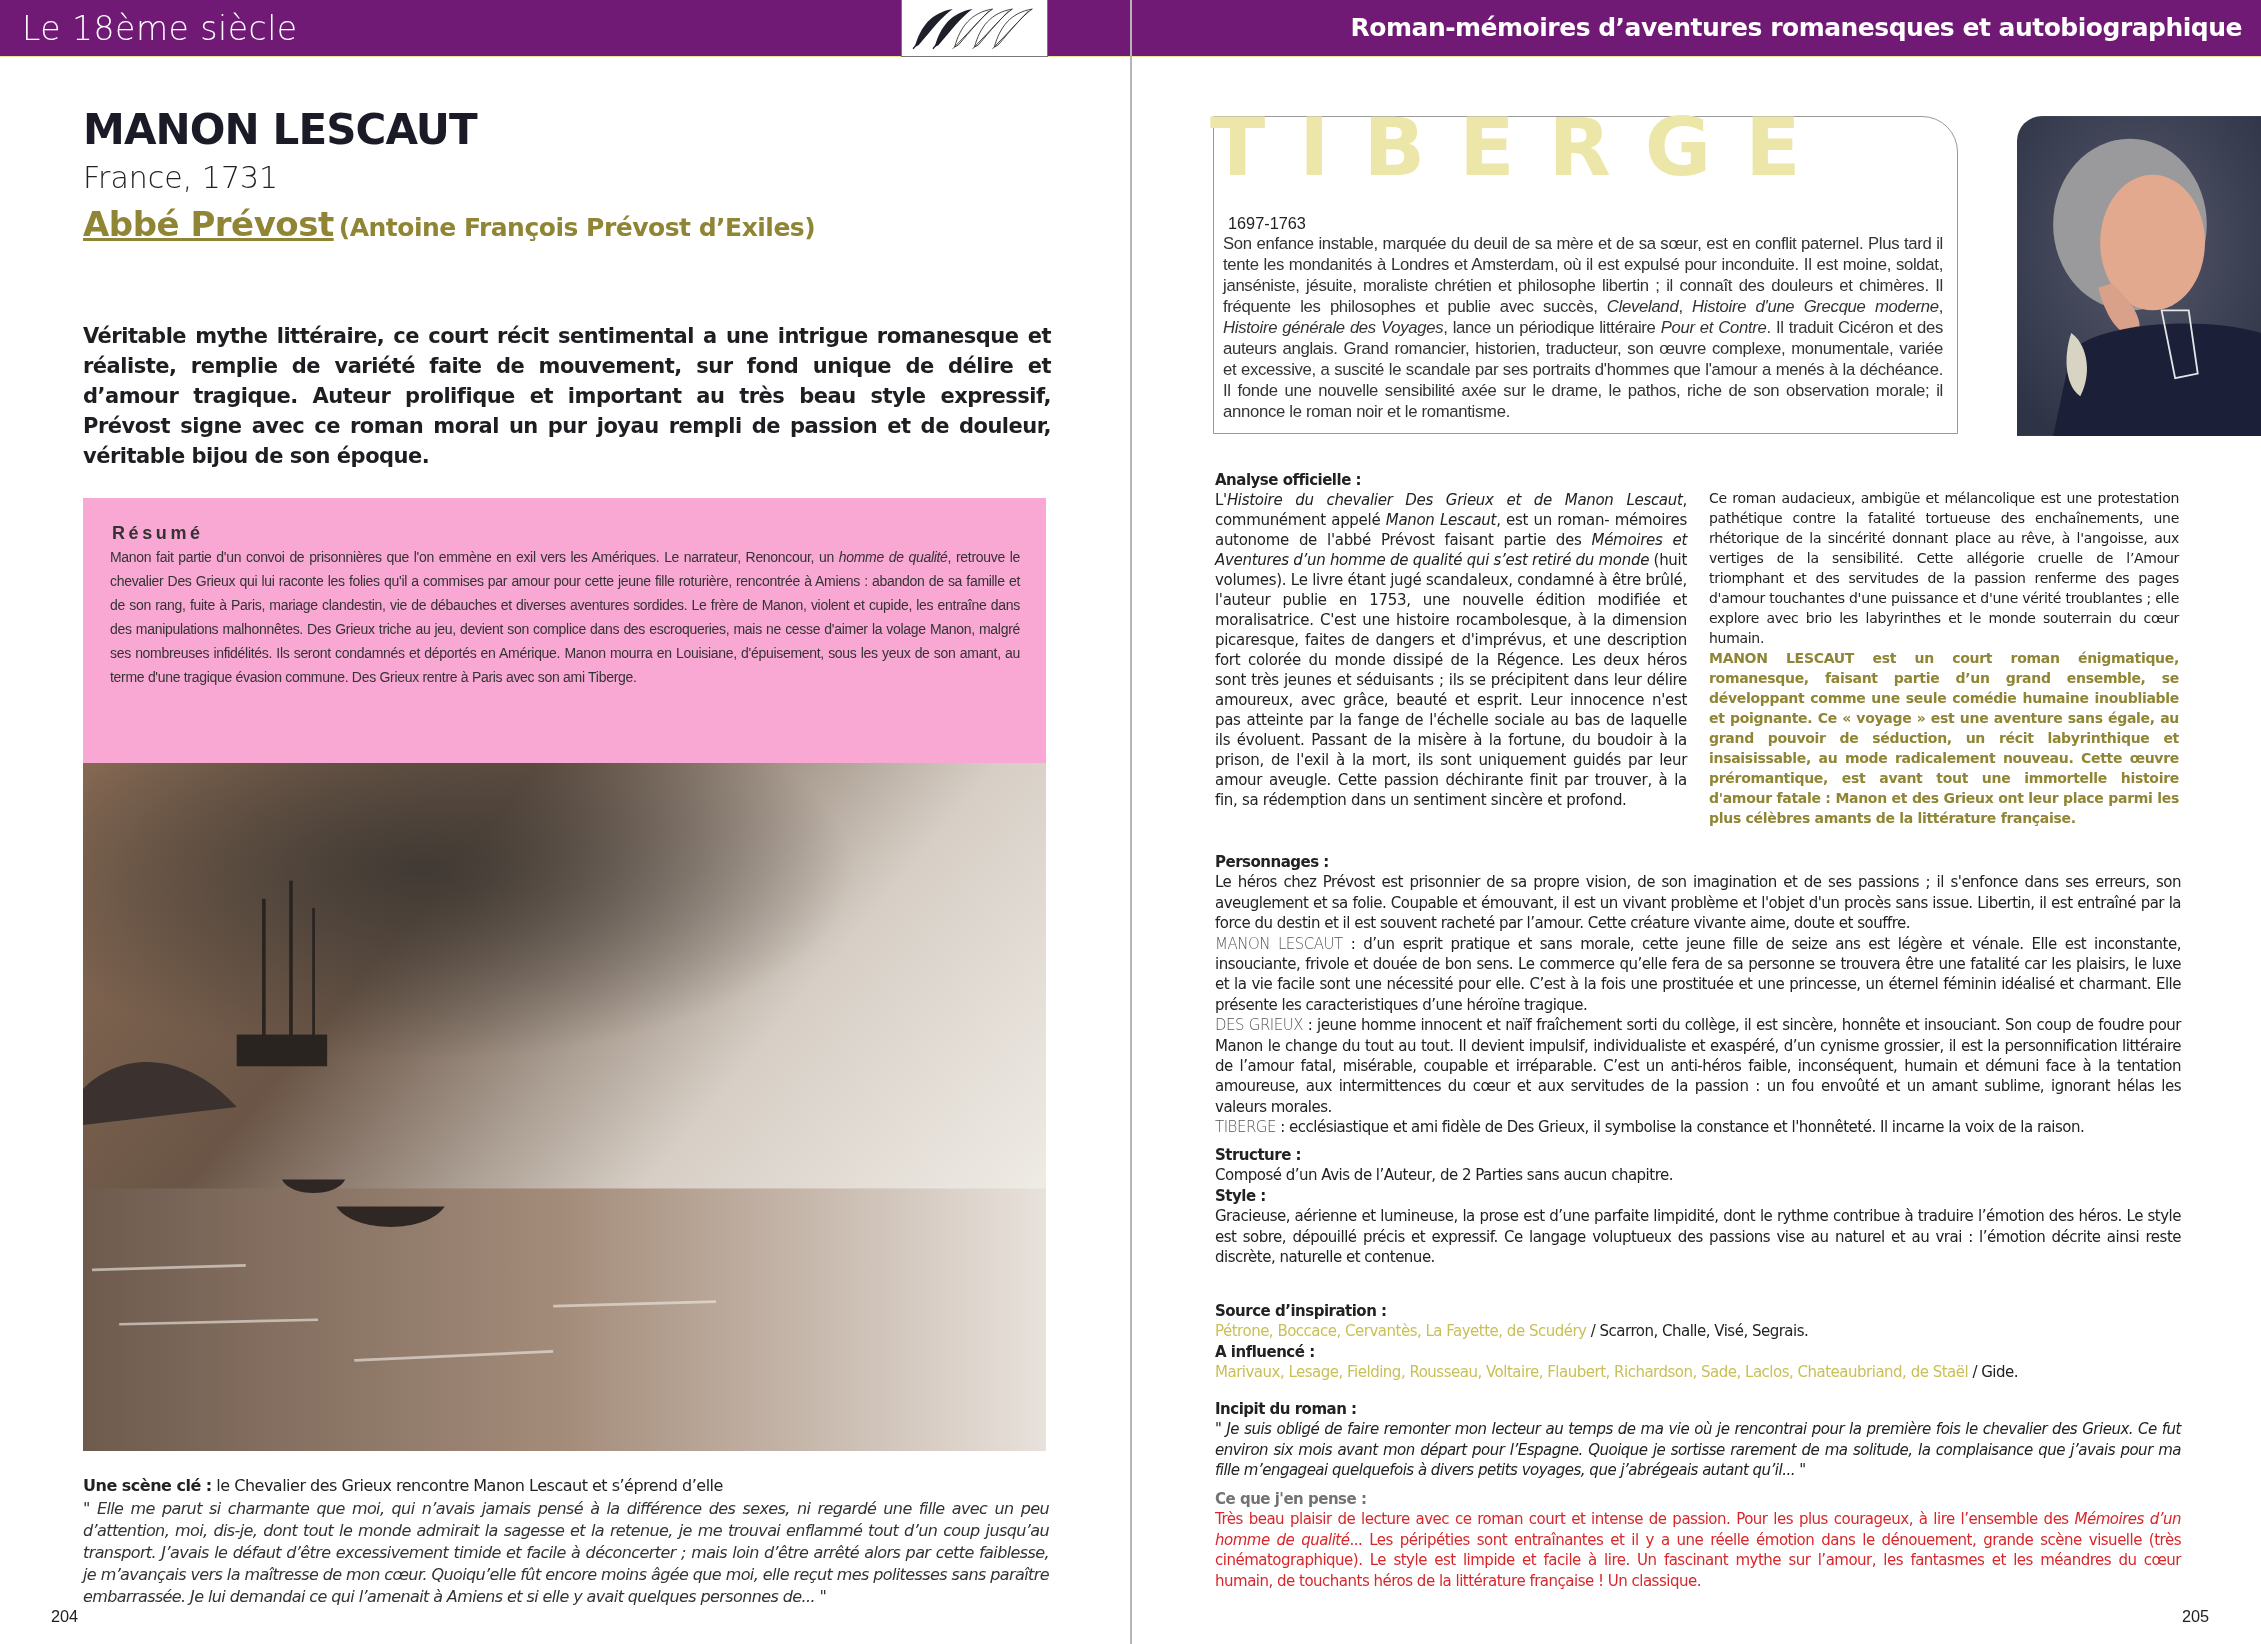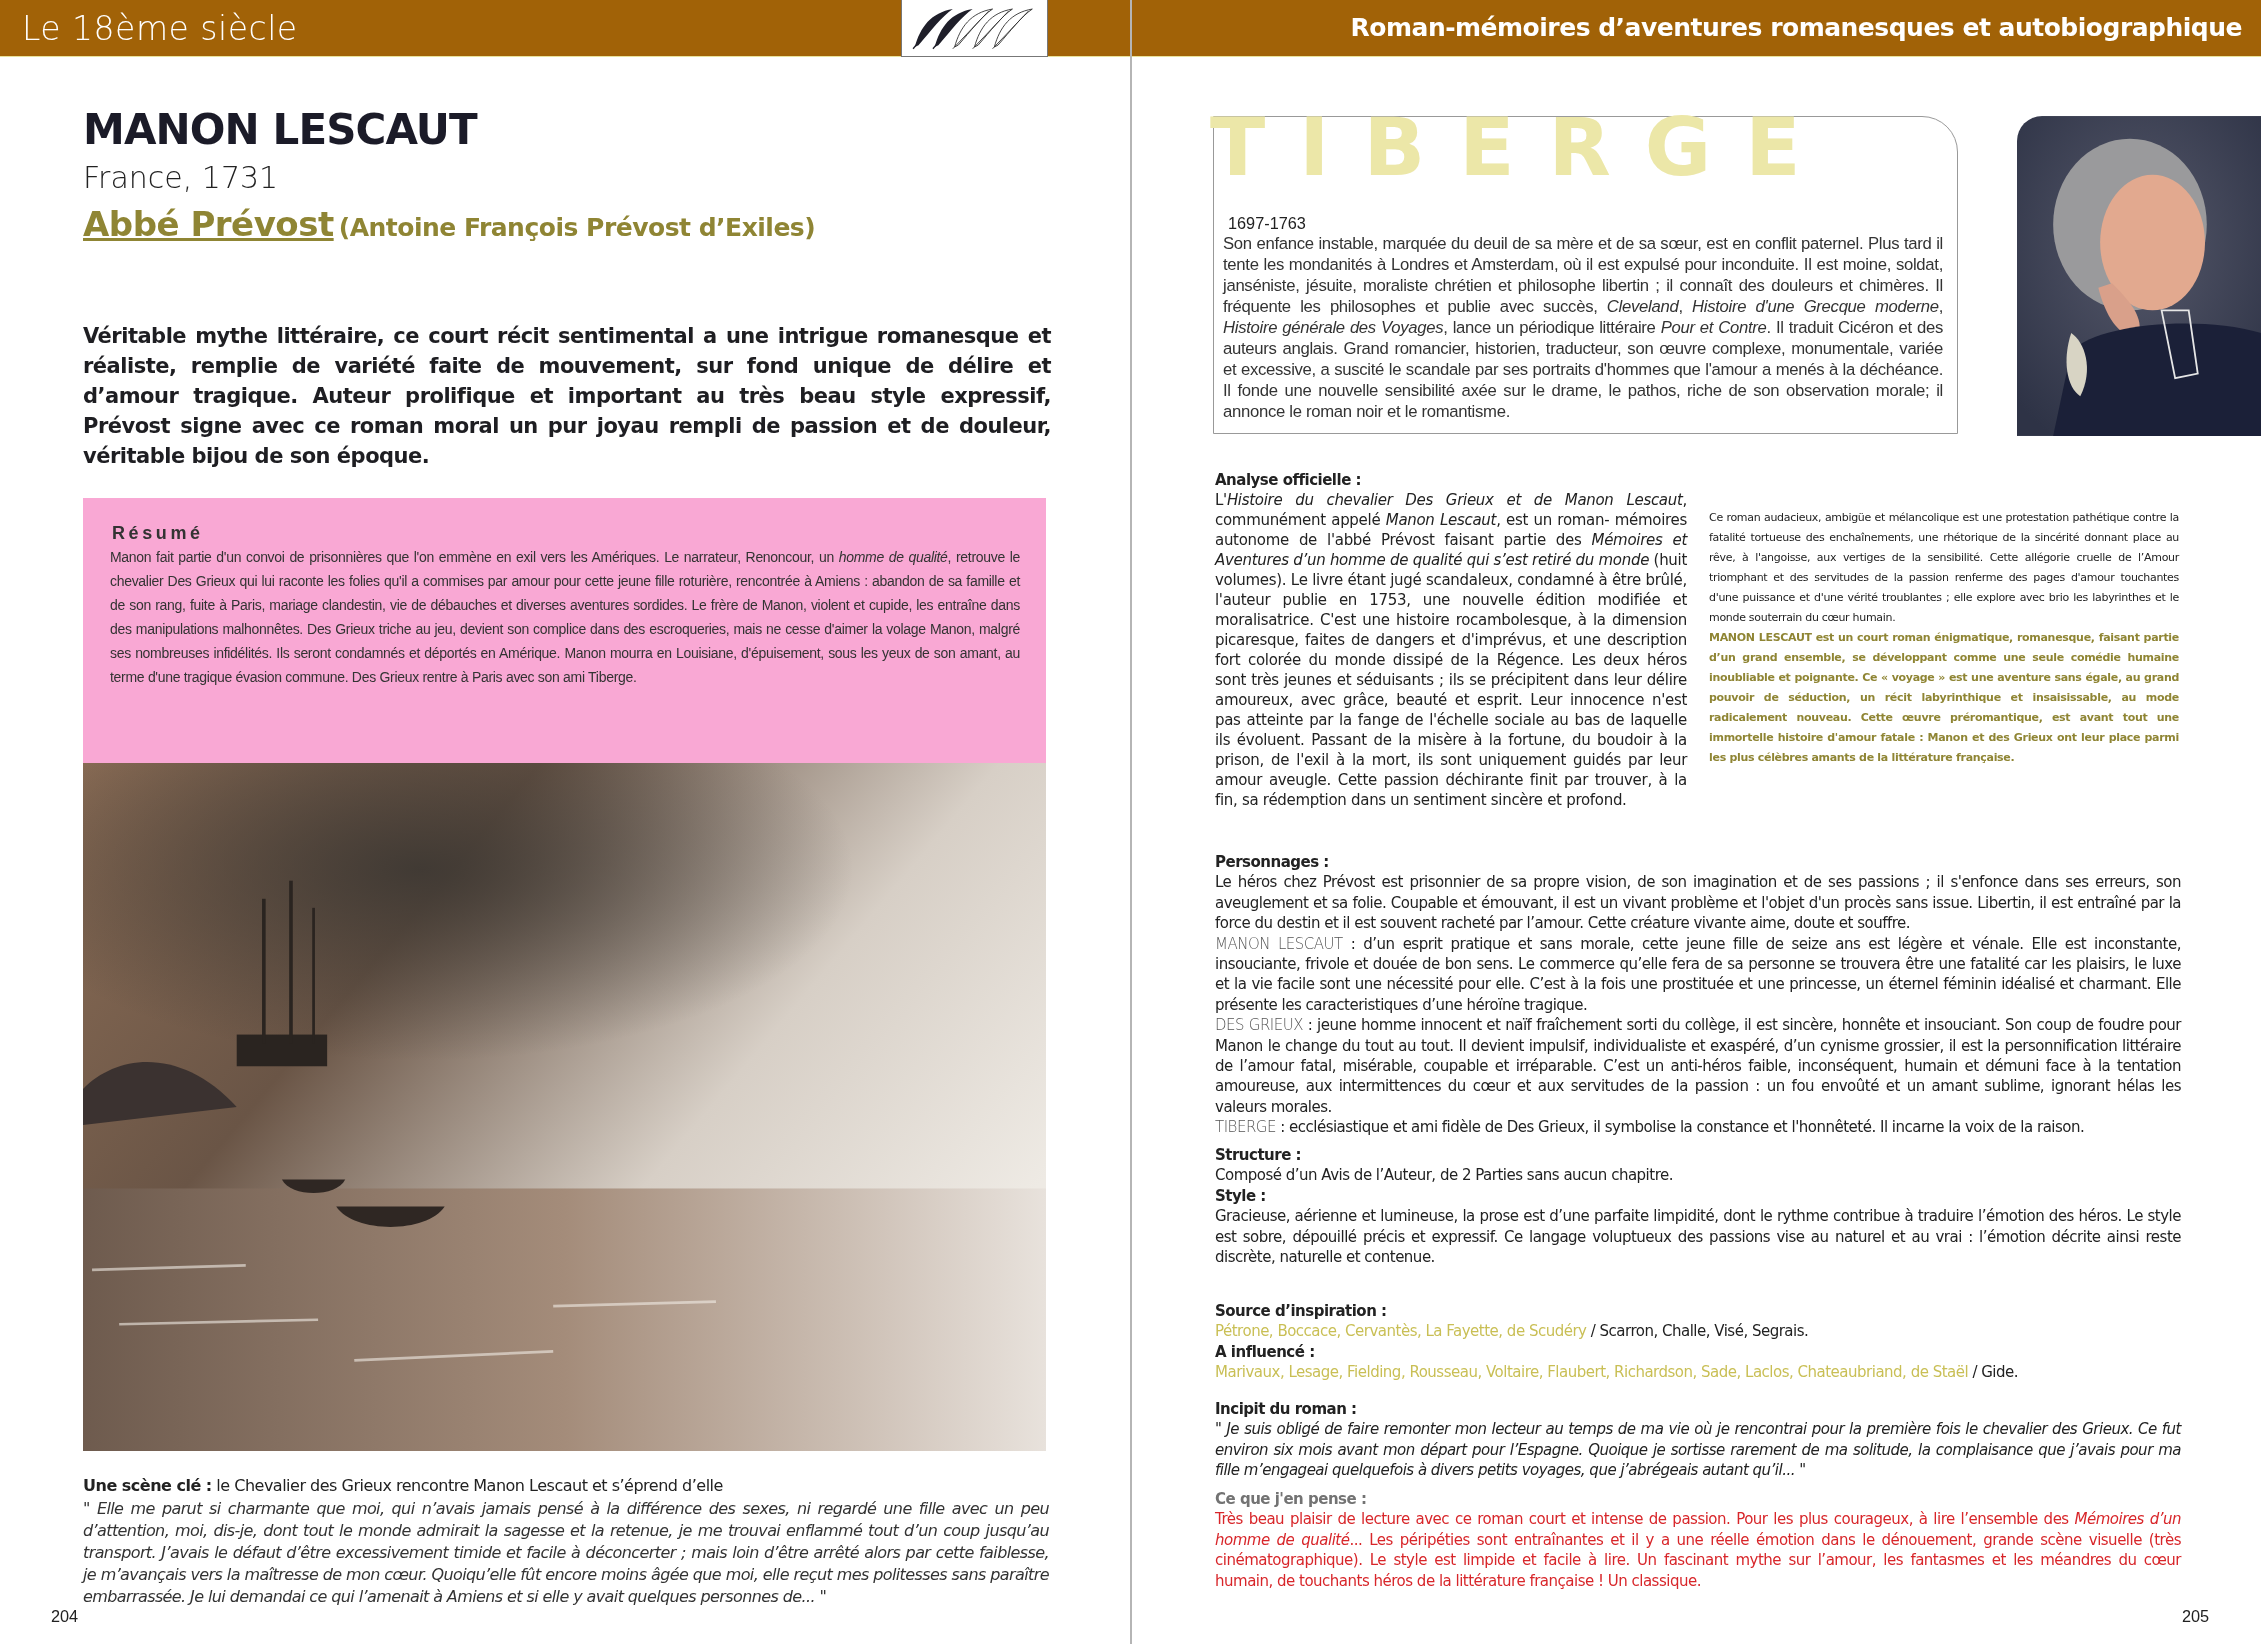--- a/index.html
+++ b/index.html
@@ -2,21 +2,21 @@
 <html style="font-size:14.5px"><head>
 <meta charset="utf-8">
 <style>
   html, body { margin: 0; padding: 0; }
   body {
     width: 2262px; height: 1645px; position: relative; overflow: hidden;
     background: #ffffff; font-family: "Liberation Sans", sans-serif; color: #222;
   }
   .header-bar {
     position: absolute; left: 0; top: 0; width: 2262px; height: 56px;
-    background: #a16207; border-bottom: 1.8px solid #e9e29a;
+    background: #701a75; border-bottom: 1.8px solid #e9e29a;
   }
   .header-left {
     position: absolute; left: 22px; top: 9px; font-size: 33px; color: #fff;
     font-family: "DejaVu Sans", sans-serif; font-weight: 200; letter-spacing: 0.5px;
   }
   .header-right {
     position: absolute; right: 20px; top: 12.7px; font-size: 25px; color: #fff; font-weight: bold;
     font-family: "DejaVu Sans", sans-serif; letter-spacing: -0.5px;
   }
   .quill-box {
@@ -89,22 +89,22 @@
   .portrait {
     position: absolute; left: 2017px; top: 116px; width: 244px; height: 320px; overflow: hidden;
     border-top-left-radius: 25px;
   }
   .sec-head { font-weight: bold; color: #222; font-family: "DejaVu Sans", sans-serif; letter-spacing: -0.5px; }
   .col-left {
     position: absolute; left: 1215px; top: 470px; width: 472px; font-size: 15px; line-height: 20px;
     text-align: justify; color: #222; font-family: "DejaVu Sans", sans-serif; letter-spacing: -0.3px;
   }
   .col-right {
-    position: absolute; left: 1709px; top: 488px; width: 470px; font-size: 11px; line-height: 20px;
-    text-align: justify; color: #222; font-family: "DejaVu Sans", sans-serif; letter-spacing: -0.3px; margin-top: 20px;
+    position: absolute; left: 1709px; top: 488px; width: 470px; font-size: 14px; line-height: 20px;
+    text-align: justify; color: #222; font-family: "DejaVu Sans", sans-serif; letter-spacing: -0.3px;
   }
   .col-right .hl { color: #8f8534; font-weight: bold; }
   .full-block {
     position: absolute; left: 1215px; width: 966px; font-size: 15px; line-height: 20.4px;
     text-align: justify; color: #222; font-family: "DejaVu Sans", sans-serif; letter-spacing: -0.5px;
   }
   .char-name { color: #555; font-weight: 300; }
   .gold { color: #c9bf55; }
   .opinion-head { color: #737373; font-weight: bold; }
   .opinion-text { color: #d8262a; }

